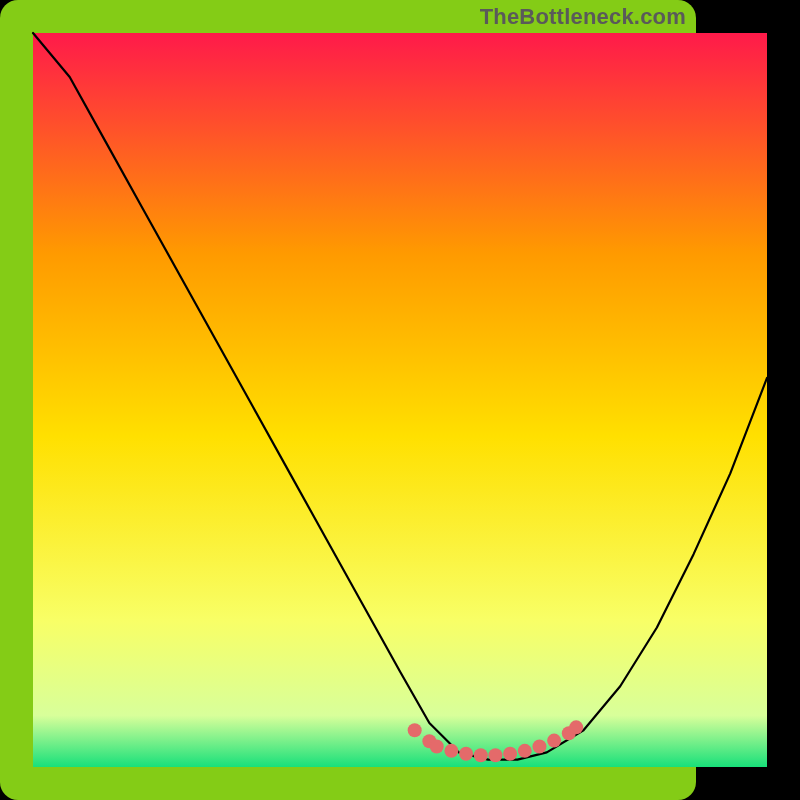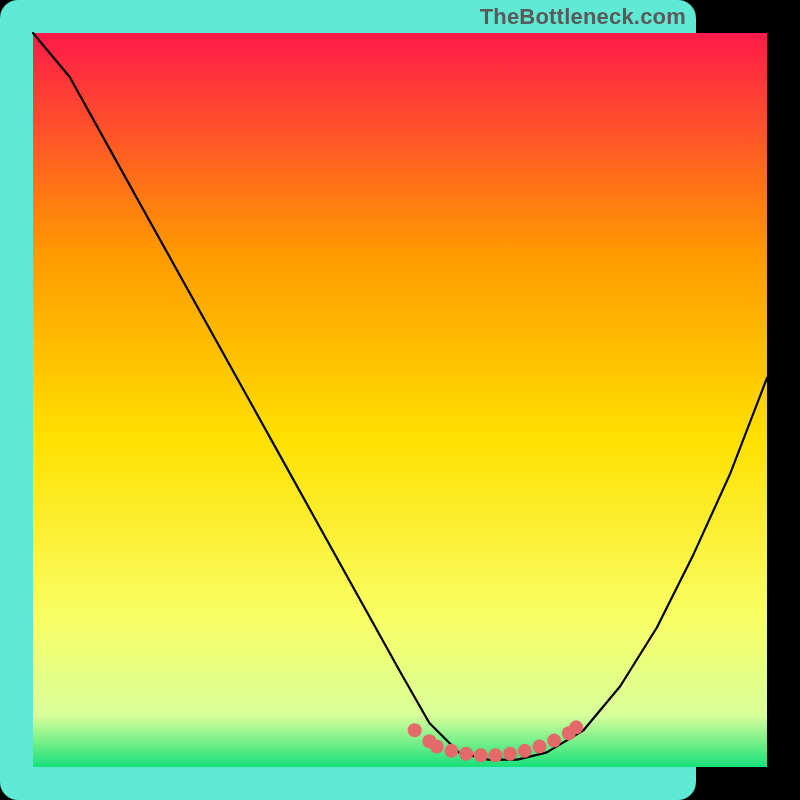--- a/index.html
+++ b/index.html
@@ -8,21 +8,21 @@
     width: 800px;
     height: 800px;
     background: #000000;
     overflow: hidden;
     font-family: Arial, Helvetica, sans-serif;
   }
   .stage {
     position: relative;
     width: 696px;
     height: 800px;
-    background: #5eead4;
+    background: #84cc16;
     border-radius: 18px;
   }
   .watermark {
     position: absolute;
     top: 4px;
     right: 10px;
     color: #5a5a5a;
     font-size: 22px;
     font-weight: 600;
     letter-spacing: 0.2px;

